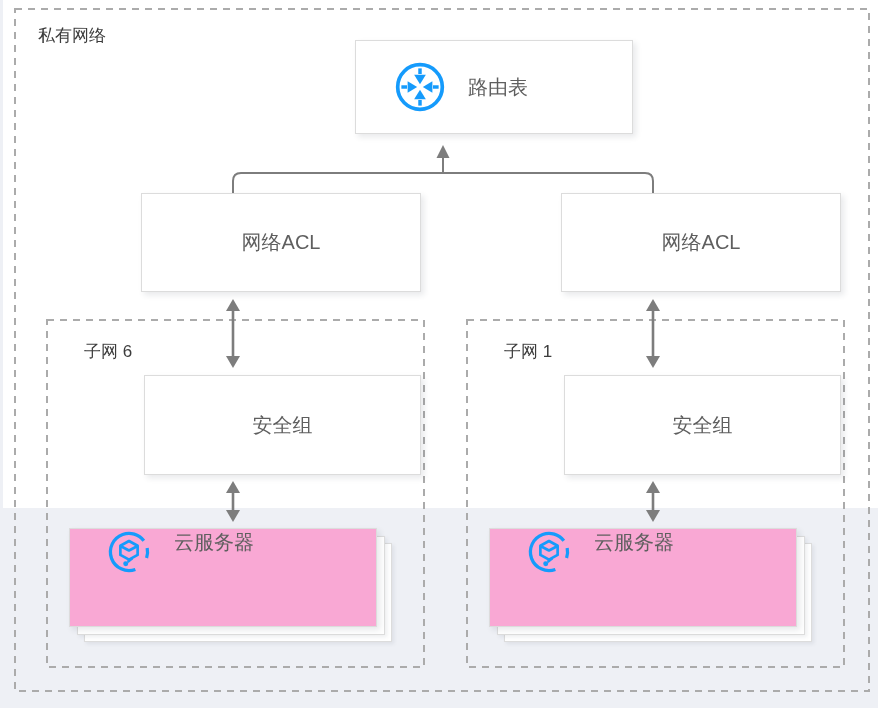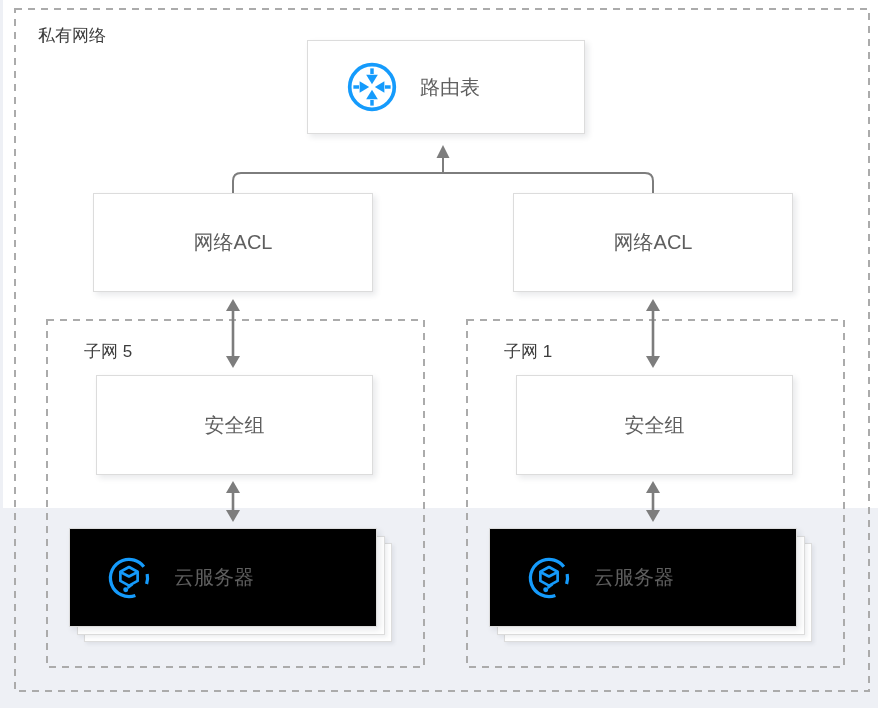--- a/index.html
+++ b/index.html
@@ -32,40 +32,41 @@
   .blue-fill{fill:var(--icon-blue);stroke:none;}
 
   .node{
     position:absolute;z-index:2;
     background:#fff;
     border:1px solid var(--box-border);
     box-shadow:3px 3px 6px rgba(30,40,60,0.10);
     display:flex;align-items:center;justify-content:center;
     color:var(--box-text);
     font-size:20px;
+    margin-left:48px;
   }
   .node.with-icon{justify-content:flex-start;padding-left:38px;gap:22px;}
   .floating-label{
     position:absolute;z-index:3;
     color:var(--label-text);
     font-size:17px;
   }
   .cvm-wrap{position:absolute;z-index:2;}
   .cvm-layer{
     position:absolute;width:100%;height:100%;
     background:#fff;border:1px solid var(--box-border);
     box-shadow:2px 2px 4px rgba(30,40,60,0.08);
   }
   .cvm-layer.l3{left:15px;top:15px;z-index:1;}
   .cvm-layer.l2{left:8px;top:8px;z-index:2;}
   .cvm-face{
     position:absolute;left:0;top:0;width:100%;height:100%;z-index:3;
-    background:#000000;border:1px solid var(--box-border);
+    background:#f9a8d4;border:1px solid var(--box-border);
     box-shadow:3px 3px 6px rgba(30,40,60,0.10);
-    display:flex;align-items:center;justify-content:flex-start;
+    display:flex;align-items:flex-start;justify-content:flex-start;
     padding-left:36px;gap:22px;
     color:var(--box-text);font-size:20px;
   }
   .icon{flex:0 0 auto;display:block;}
 </style>
 </head>
 <body>
 
 <div class="screen">
   <div class="canvas"></div>
@@ -102,21 +103,21 @@
     </g>
 
     <g>
       <line class="darrow-line" x1="653" y1="491" x2="653" y2="512"></line>
       <polygon class="ahead" points="653,481 646,493 660,493"></polygon>
       <polygon class="ahead" points="653,522 646,510 660,510"></polygon>
     </g>
   </svg>
 
   <div class="floating-label" style="left:38px;top:24px;">私有网络</div>
-  <div class="floating-label" style="left:84px;top:340px;">子网 5</div>
+  <div class="floating-label" style="left:84px;top:340px;">子网 6</div>
   <div class="floating-label" style="left:504px;top:340px;">子网 1</div>
 
   <div class="node with-icon" style="left:307px;top:40px;width:278px;height:94px;">
     <svg class="icon" width="52" height="52" viewBox="0 0 48 48">
       <defs>
         <g id="ra">
           <line x1="24" y1="6.8" x2="24" y2="12" class="blue-stroke" stroke-width="3.2"></line>
           <polygon points="18.6,12.6 29.4,12.6 24,21.4" class="blue-fill"></polygon>
         </g>
       </defs>

